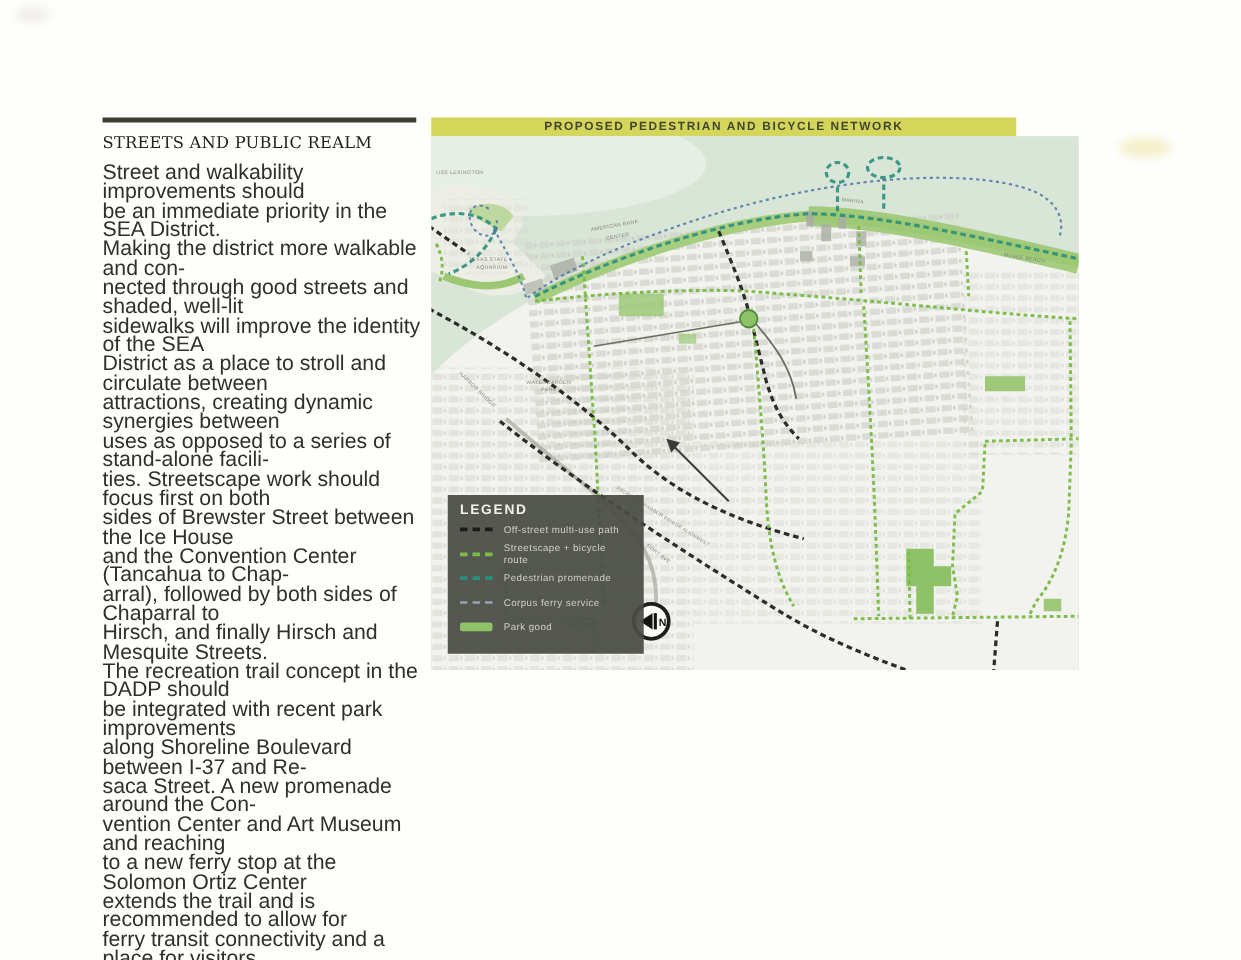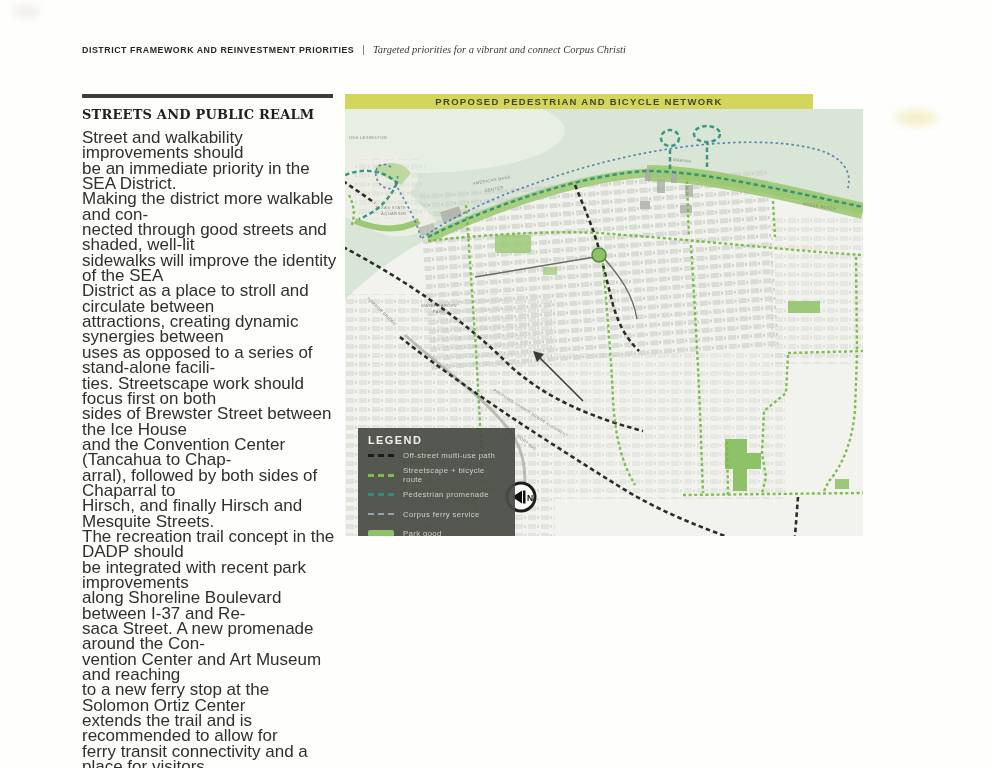--- a/index.html
+++ b/index.html
@@ -10,38 +10,38 @@
   
   .header{position:absolute;left:82px;top:44px;display:flex;align-items:baseline;white-space:nowrap;}
   .header .kicker{font-size:8.8px;font-weight:bold;letter-spacing:.55px;color:#28281f;}
   .header .sep{margin:0 8px;color:#6b6b62;font-size:10px;}
   .header .tagline{font-family:"Liberation Serif",serif;font-style:italic;font-size:10.5px;color:#3b3b33;}
   
   .article{position:absolute;left:82px;top:94px;width:256px;}
   .article .rule{height:4px;background:#3c3d34;width:251px;}
   .article h2{
     margin:9px 0 8px 0;font-family:"DejaVu Serif",serif;font-size:13px;
-    font-weight:bold;letter-spacing:.2px;color:#20211b;
+    font-weight:normal;letter-spacing:.2px;color:#20211b;
   }
   .article .body{
     font-family:Liberation Sans, sans-serif;font-size:17px;line-height:15.35px;
     color:#2f302a;white-space:pre-line;width:256px;
   }
   
   .map-panel{position:absolute;left:345px;top:94px;width:468px;}
   .map-titlebar{
     height:15px;background:#d4d65c;text-align:center;line-height:15px;
     font-size:9.5px;font-weight:bold;letter-spacing:1.3px;color:#42462f;
   }
   .map-body{position:relative;width:518px;height:427px;background:#d9e5d7;overflow:hidden;}
   .map-body svg{display:block;}
   
   .legend{
     position:absolute;left:13px;top:287px;width:157px;height:127px;box-sizing:border-box;
-    background:rgba(73,75,69,.93);padding:6px 10px;margin-top:32px;
+    background:rgba(73,75,69,.93);padding:6px 10px;
   }
   .legend .legend-title{font-size:11px;font-weight:bold;letter-spacing:1.4px;color:#f1f1ea;}
   .legend .item{display:flex;align-items:center;height:19.5px;}
   .legend .sym{width:26px;margin-right:9px;flex:none;}
   .sym1{border-top:3px dashed #1b1b18;}
   .sym2{border-top:3px dashed #7cbd4a;}
   .sym3{border-top:3px dashed #2a8f7c;}
   .sym4{border-top:2px dashed #96a2af;}
   .sym5{height:7px;background:#8fc268;border-radius:2px;}
   .legend .lbl{font-size:7.8px;letter-spacing:.35px;color:#d9d9d0;opacity:.92;}
@@ -53,25 +53,20 @@
   
   .smudge{position:absolute;border-radius:50%;filter:blur(4px);pointer-events:none;}
   .smudge.a{left:895px;top:110px;width:42px;height:16px;background:rgba(228,219,120,.38);}
   .smudge.b{left:12px;top:5px;width:28px;height:13px;background:rgba(205,196,196,.28);}
 </style>
 </head>
 <body>
 
 <div class="page">
 
-  <div class="header">
-    <span class="kicker">DISTRICT FRAMEWORK AND REINVESTMENT PRIORITIES</span>
-    <span class="sep">|</span>
-    <span class="tagline">Targeted priorities for a vibrant and connect Corpus Christi</span>
-  </div>
 
   <div class="article">
     <div class="rule"></div>
     <h2>STREETS AND PUBLIC REALM</h2>
     <div class="body">Street and walkability improvements should
 be an immediate priority in the SEA District.
 Making the district more walkable and con-
 nected through good streets and shaded, well-lit
 sidewalks will improve the identity of the SEA
 District as a place to stroll and circulate between

